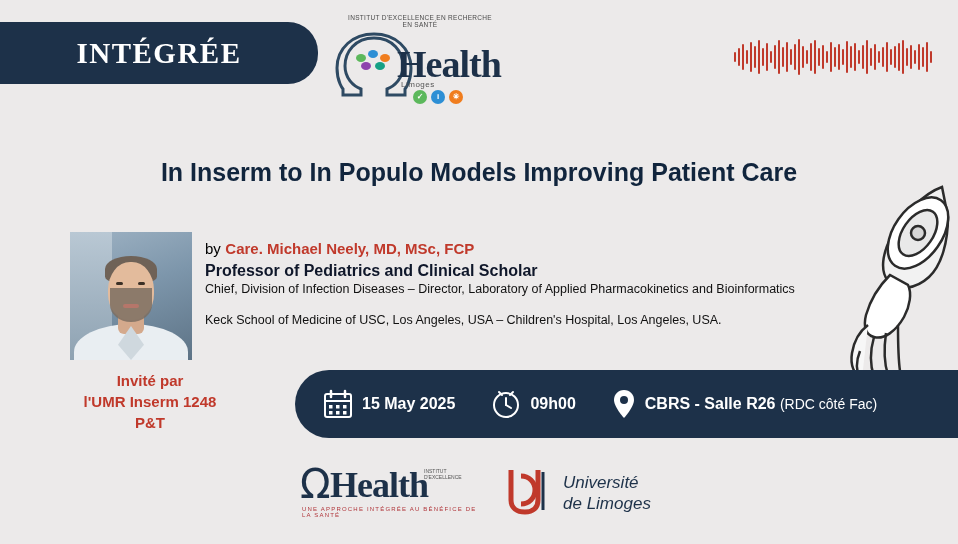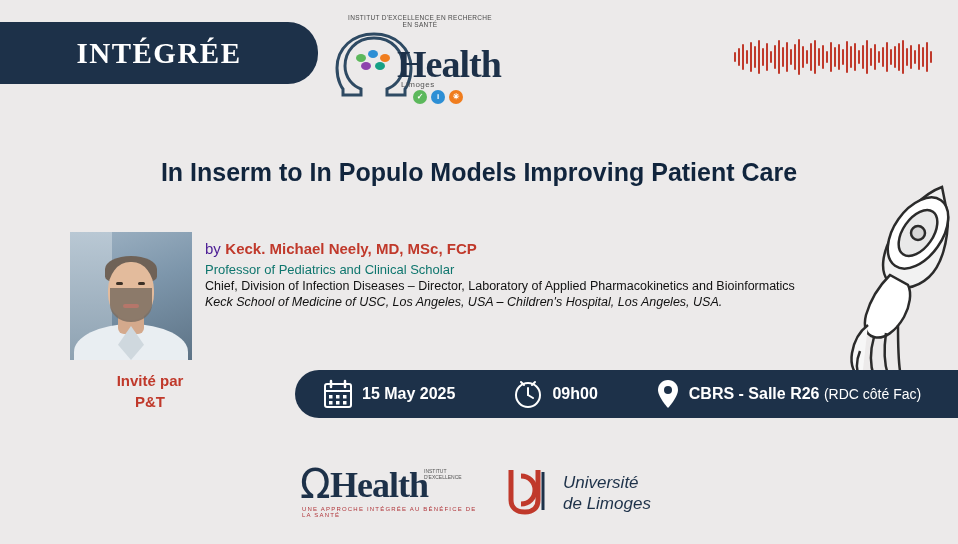--- a/index.html
+++ b/index.html
@@ -204,43 +204,42 @@
   .portrait .eye.r { left: 68px; }
 
   .speaker-text {
     position: absolute;
     left: 205px;
     top: 240px;
     width: 690px;
   }
   .speaker-by {
     font-size: 15px;
-    color: #4c1d95;
+    color: #000000;
   }
   .speaker-name {
     font-size: 15px;
     font-weight: bold;
     color: #c0392b;
   }
   .speaker-role {
-    font-size: 13px;
-    font-weight: normal;
-    color: #0f766e;
+    font-size: 16px;
+    font-weight: bold;
+    color: #0f172a;
     margin-top: 4px;
   }
   .speaker-affil1 {
     font-size: 12.5px;
     color: #111;
     margin-top: 2px;
   }
   .speaker-affil2 {
     font-size: 12.5px;
-    font-style: italic;
     color: #111;
-    margin-top: 2px;
+    margin-top: 17px;
   }
 
   
   .megaphone {
     position: absolute;
     right: 8px;
     top: 175px;
     width: 120px;
     height: 215px;
   }
@@ -257,28 +256,27 @@
     font-size: 15px;
     line-height: 21px;
   }
 
   
   .infobar {
     position: absolute;
     left: 295px;
     top: 370px;
     width: 663px;
-    height: 48px;
+    height: 68px;
     background: #1d3149;
     border-top-left-radius: 34px;
     border-bottom-left-radius: 34px;
     display: flex;
     align-items: center;
     color: #ffffff;
-    gap: 22px;
   }
   .info-item {
     display: flex;
     align-items: center;
     gap: 9px;
   }
   .info-item.date { margin-left: 28px; }
   .info-item.time { margin-left: 36px; align-items: center; }
   .info-item.place { margin-left: 36px; }
   .info-text {
@@ -443,21 +441,21 @@
     <div class="face"></div>
     <div class="eye l"></div>
     <div class="eye r"></div>
     <div class="beard"></div>
     <div class="mouth"></div>
   </div>
 
   <div class="speaker-text">
     <div>
       <span class="speaker-by">by</span>
-      <span class="speaker-name">Keck. Michael Neely, MD, MSc, FCP</span>
+      <span class="speaker-name">Care. Michael Neely, MD, MSc, FCP</span>
     </div>
     <div class="speaker-role">Professor of Pediatrics and Clinical Scholar</div>
     <div class="speaker-affil1">Chief, Division of Infection Diseases – Director, Laboratory of Applied Pharmacokinetics and Bioinformatics</div>
     <div class="speaker-affil2">Keck School of Medicine of USC, Los Angeles, USA – Children's Hospital, Los Angeles, USA.</div>
   </div>
 
   <svg class="megaphone" viewBox="0 0 120 215">
     <g fill="none" stroke="#2b2b2b" stroke-width="2.5">
       <path d="M112 12 C95 18 74 38 62 60 C52 79 50 96 58 106 C67 117 86 114 99 102 C112 90 118 66 118 42 Z" fill="#f2f2f2"></path>
       <ellipse cx="88" cy="58" rx="24" ry="40" transform="rotate(35 88 58)" fill="#ffffff"></ellipse>
@@ -467,20 +465,21 @@
       <path d="M38 150 C30 156 24 166 22 178 C20 190 24 200 32 203" fill="#f7f7f7"></path>
       <path d="M44 162 C40 176 40 190 44 202"></path>
       <path d="M56 158 C54 172 54 188 58 200"></path>
       <path d="M68 150 C68 164 68 182 70 196"></path>
       <path d="M30 176 C26 186 26 196 30 204"></path>
     </g>
   </svg>
 
   <div class="invite">
     <div>Invité par</div>
+    <div>l'UMR Inserm 1248</div>
     <div>P&amp;T</div>
   </div>
 
   <div class="infobar">
 
     <div class="info-item date">
       <svg width="30" height="30" viewBox="0 0 30 30">
         <rect x="2" y="5" width="26" height="23" rx="2" fill="none" stroke="#ffffff" stroke-width="2"></rect>
         <line x1="2" y1="12" x2="28" y2="12" stroke="#ffffff" stroke-width="2"></line>
         <line x1="8" y1="2" x2="8" y2="8" stroke="#ffffff" stroke-width="2.5" stroke-linecap="round"></line>

